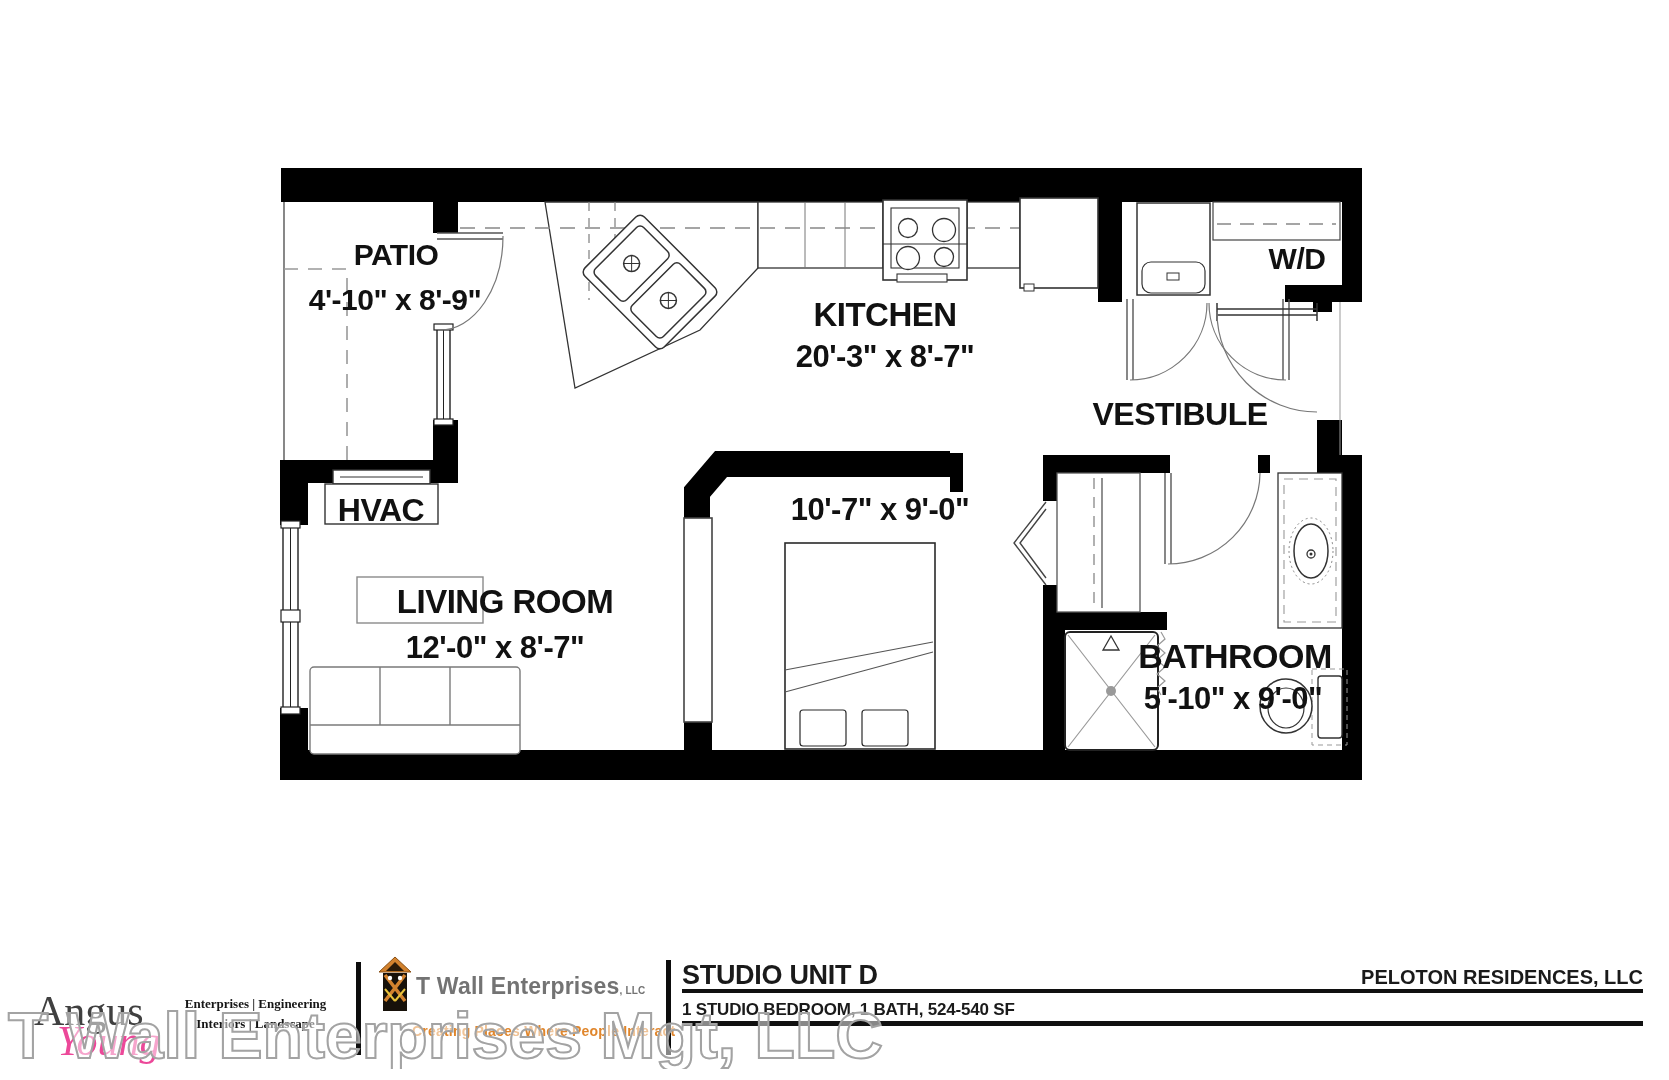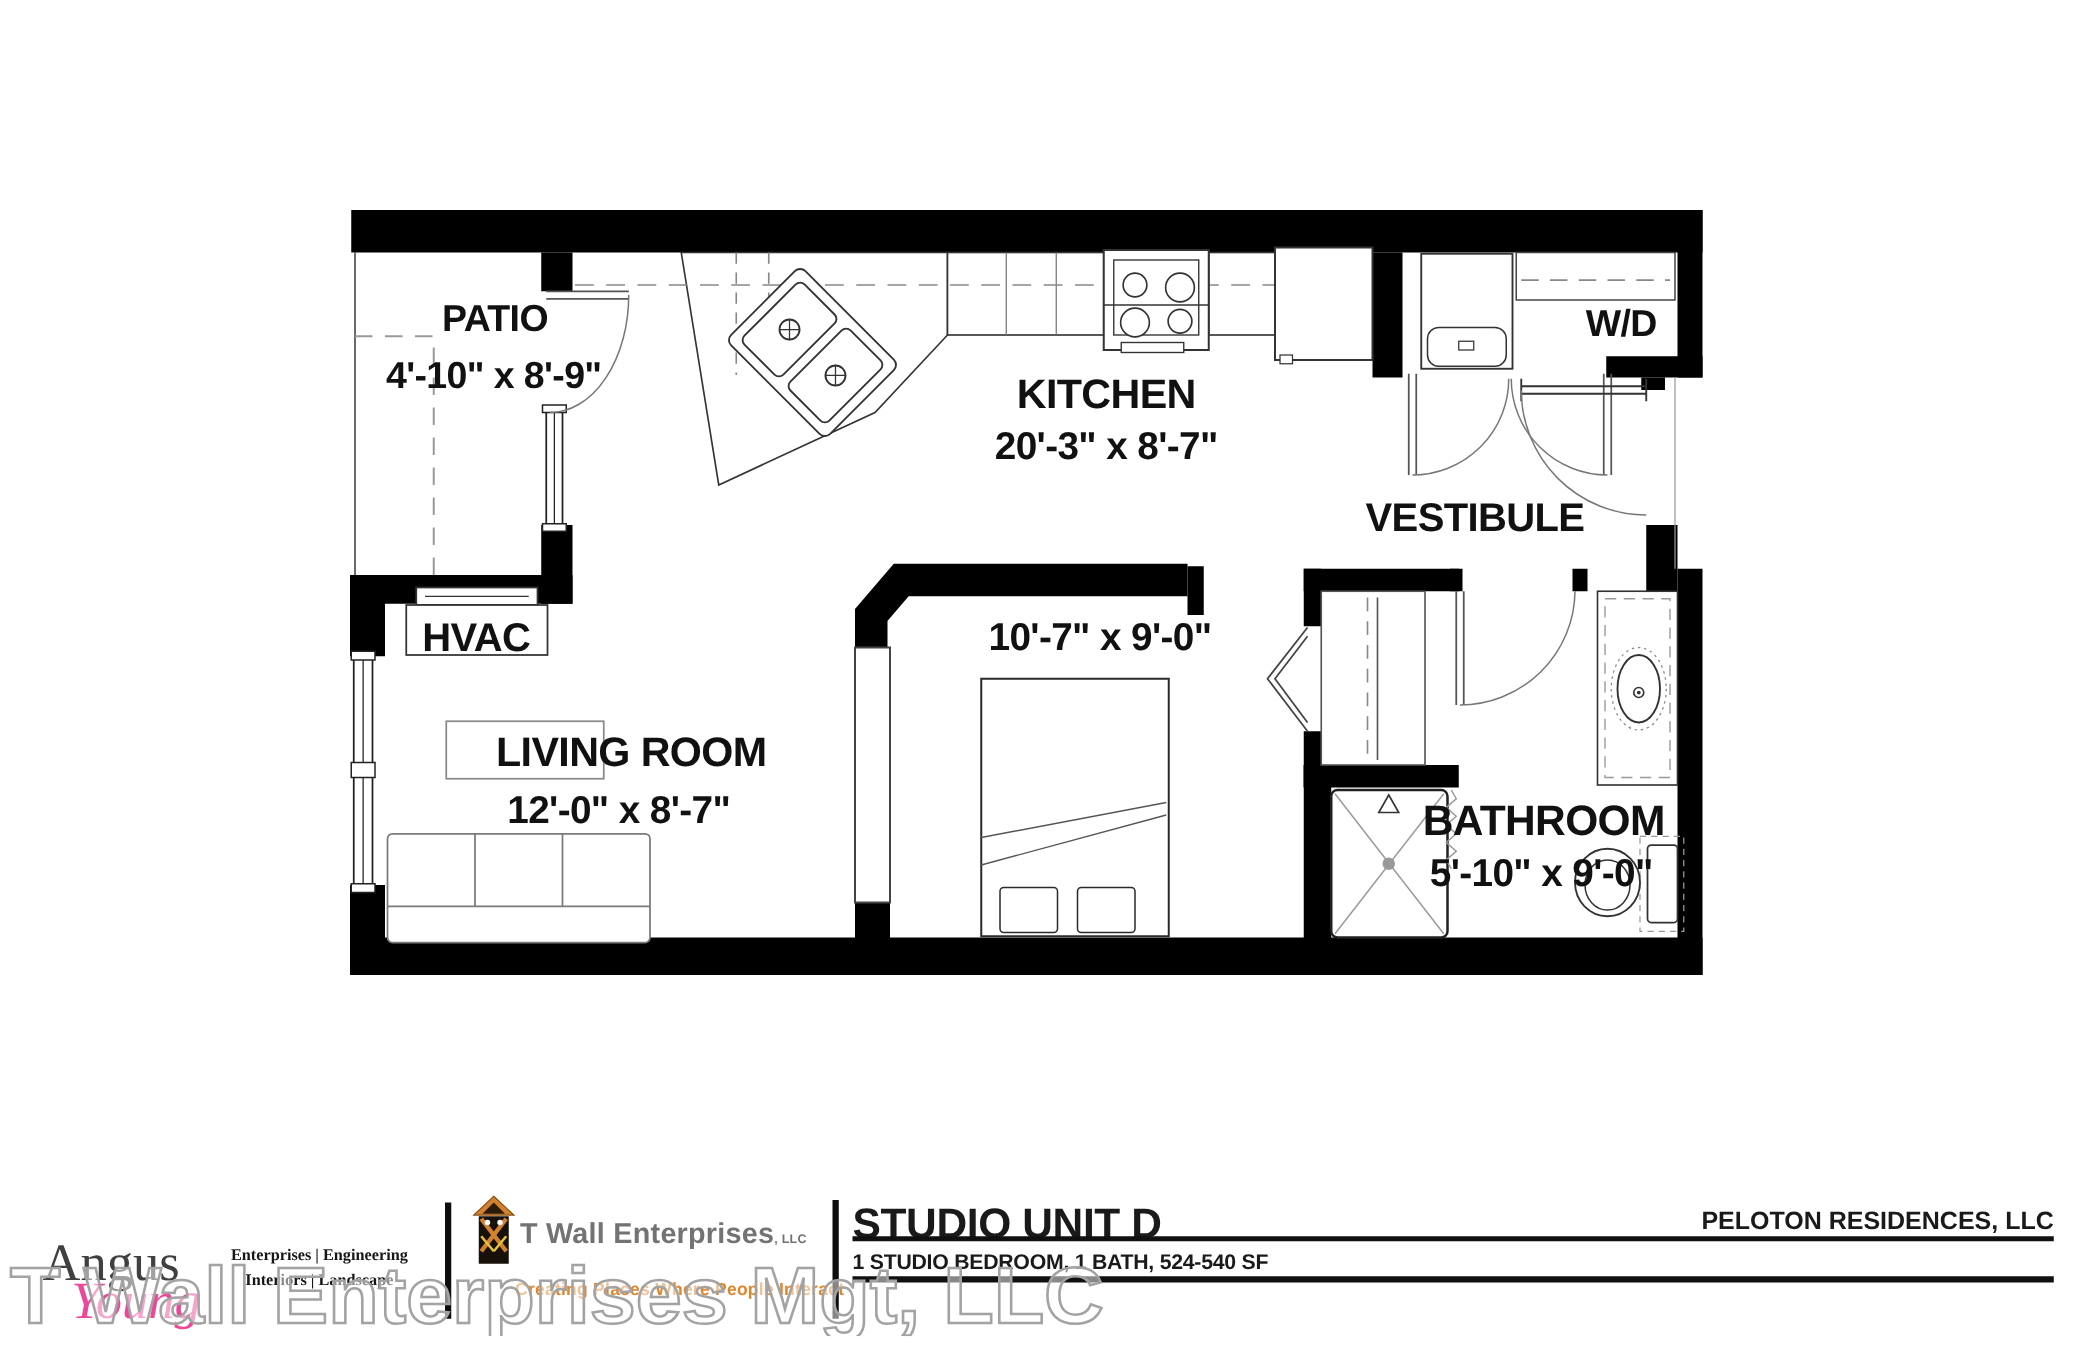--- a/index.html
+++ b/index.html
@@ -12,21 +12,21 @@
   .angus-top{left:34px;top:990px;font-family:"Liberation Serif",serif;font-size:42px;line-height:1;color:#404040;}
   .angus-bot{left:57px;top:1020px;font-family:"Liberation Serif",serif;font-style:italic;font-size:42px;line-height:1;color:#ec4899;}
   .services{left:168px;top:994px;width:175px;text-align:center;font-family:"Liberation Serif",serif;
             font-weight:bold;font-size:13px;line-height:1.55;color:#161616;white-space:normal;}
   .vdiv{position:absolute;width:5px;background:#0d0d0d;}
   .vdiv1{left:356px;top:962px;height:93px;}
   .vdiv2{left:666px;top:960px;height:95px;}
   .tw-name{left:416px;top:973px;font-size:23px;font-weight:bold;color:#737373;letter-spacing:0.2px;}
   .tw-llc{font-size:10px;font-weight:bold;vertical-align:baseline;}
   .tw-tag{left:412px;top:1023px;font-size:14px;font-weight:bold;color:#e0862c;letter-spacing:0.2px;}
-  .unit-title{left:682px;top:960px;font-size:34px;font-weight:bold;letter-spacing:-0.3px;}
+  .unit-title{left:682px;top:960px;font-size:27px;font-weight:bold;letter-spacing:-0.3px;}
   .hrule{position:absolute;background:#101010;}
   .hrule1{left:682px;top:989px;width:961px;height:4px;}
   .hrule2{left:682px;top:1021px;width:961px;height:5px;}
   .unit-sub{left:682px;top:1000px;font-size:17px;font-weight:bold;letter-spacing:-0.2px;}
   .unit-nums{left:682px;top:1032px;font-size:15px;font-weight:bold;letter-spacing:-0.8px;}
   .owner-name{left:1100px;top:966px;width:543px;text-align:right;font-size:20px;font-weight:bold;}
   .owner-addr{left:1100px;top:999px;width:543px;text-align:right;font-size:18px;}
   #watermark-svg{position:absolute;left:0;top:0;z-index:10;pointer-events:none;}
 </style>
 </head>

